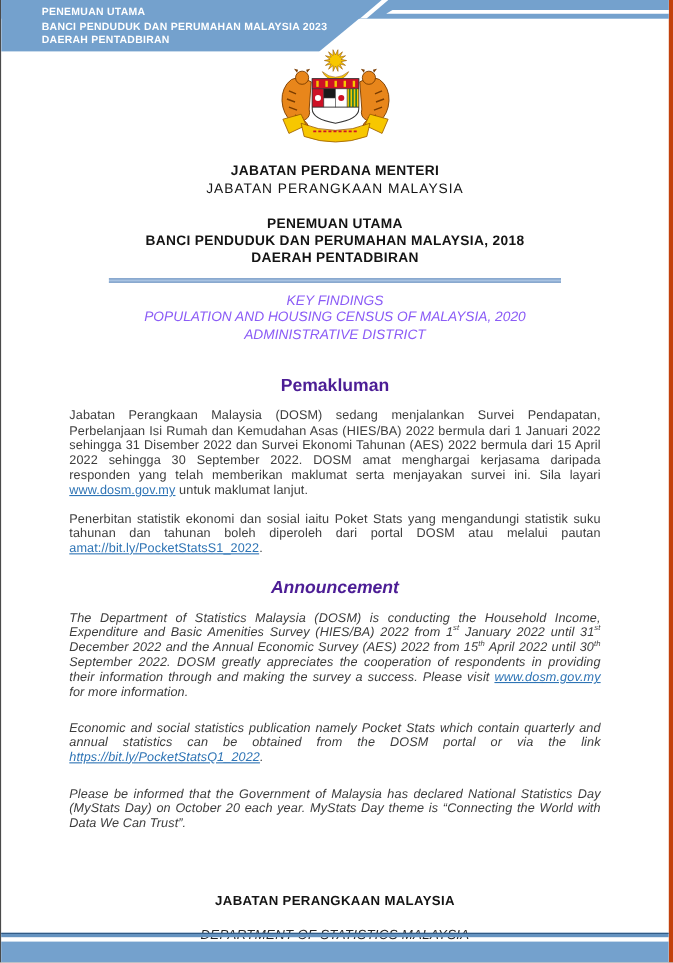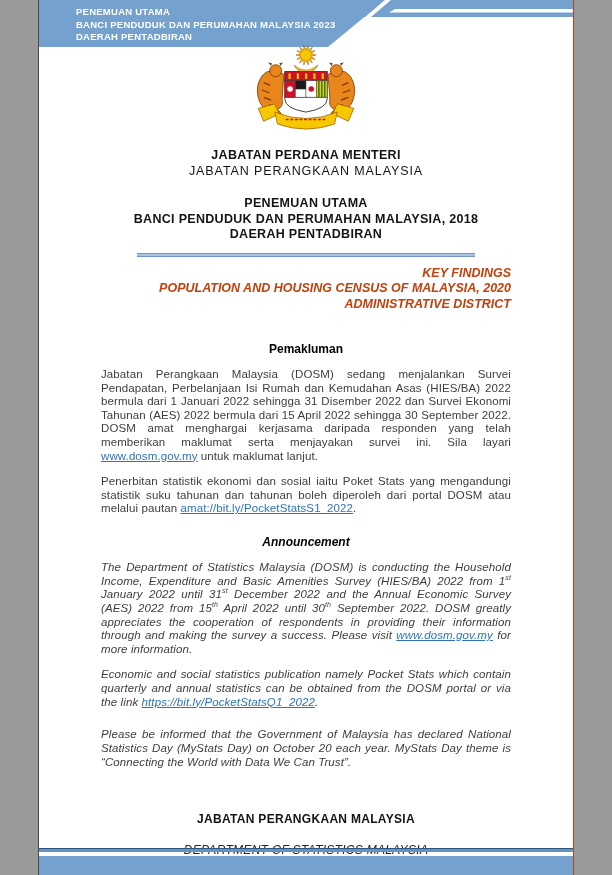--- a/index.html
+++ b/index.html
@@ -1,19 +1,19 @@
 <!DOCTYPE html>
 <html style="--banner-blue: #74A1CD; --divider-blue: #A9C3E2; --link-blue: #2E74B5; --gold: #F7C700; --tiger-orange: #E8861B; --crest-red: #CE1126;"><head>
 <meta charset="utf-8">
 <style>
   html,body{margin:0;padding:0;background:#9a9a9a;}
   .page{
-    position:relative;width:536px;height:875px;margin:0 auto;background:#fff;
+    position:relative;width:612px;height:875px;margin:0 auto;background:#fff;
     font-family:"Liberation Sans",sans-serif;overflow:hidden;box-sizing:border-box;
-    border-left:1px solid #4a4a4a;border-right:1px solid #c2410c;
+    border-left:1px solid #4a4a4a;border-right:4px solid #c2410c;
   }
   
   .banner-band{position:absolute;top:0;left:0;width:612px;height:17px;background:var(--banner-blue,#74A1CD);}
   .banner-shape{
     position:absolute;top:0;left:0;width:352px;height:47px;background:var(--banner-blue,#74A1CD);
     clip-path:polygon(0 0,346px 0,289px 47px,0 47px);
   }
   .banner-gap{
     position:absolute;top:0;left:324px;width:30px;height:17px;background:#fff;
     clip-path:polygon(22px 0,28px 0,8px 17px,2px 17px);
@@ -26,22 +26,22 @@
     position:absolute;top:6px;left:37px;color:#fff;font-weight:bold;
     font-size:9.5px;line-height:12.5px;letter-spacing:0.25px;
   }
   
   .content{position:relative;padding:44px 62px 0;}
   .emblem{display:flex;justify-content:center;height:92px;}
   .org-line1{margin-top:12px;text-align:center;font-weight:bold;font-size:12.5px;color:#141414;letter-spacing:0.3px;}
   .org-line2{margin-top:2px;text-align:center;font-size:12.5px;color:#141414;letter-spacing:0.9px;}
   .title-block{margin-top:18px;text-align:center;font-weight:bold;font-size:12.5px;line-height:15.5px;color:#141414;letter-spacing:0.3px;}
   .divider{height:2px;margin:10px 36px 0;background:var(--divider-blue,#A9C3E2);border-top:1px solid #7396C4;border-bottom:1px solid #7396C4;}
-  .subtitle-block{margin-top:9px;text-align:right;font-weight:bold;font-style:italic;font-size:12.5px;line-height:15.5px;color:#c2410c;}
-  .section-heading{margin-top:30px;text-align:center;font-weight:bold;font-size:12px;color:#000000;}
+  .subtitle-block{margin-top:9px;text-align:center;font-weight:normal;font-style:italic;font-size:12.5px;line-height:15.5px;color:#8b5cf6;}
+  .section-heading{margin-top:30px;text-align:center;font-weight:bold;font-size:16px;color:#4c1d95;}
   .section-heading.it{font-style:italic;margin-top:11px;}
   .para{margin:12px 0 0;text-align:justify;font-size:11.5px;line-height:13.6px;color:#3d3d3d;letter-spacing:0.1px;}
   .para.it{font-style:italic;}
   .mh80{min-height:80px;} .mh49{min-height:49px;} .mh42{min-height:42px;}
   .mh88{min-height:88px;} .mh48{min-height:48px;} .mh47{min-height:47px;}
   .link{color:var(--link-blue,#2E74B5);text-decoration:underline;cursor:pointer;}
   .qt{font-style:italic;}
   sup{font-size:7px;line-height:0;}
   
   .footer{position:absolute;left:0;right:0;top:812px;text-align:center;}

